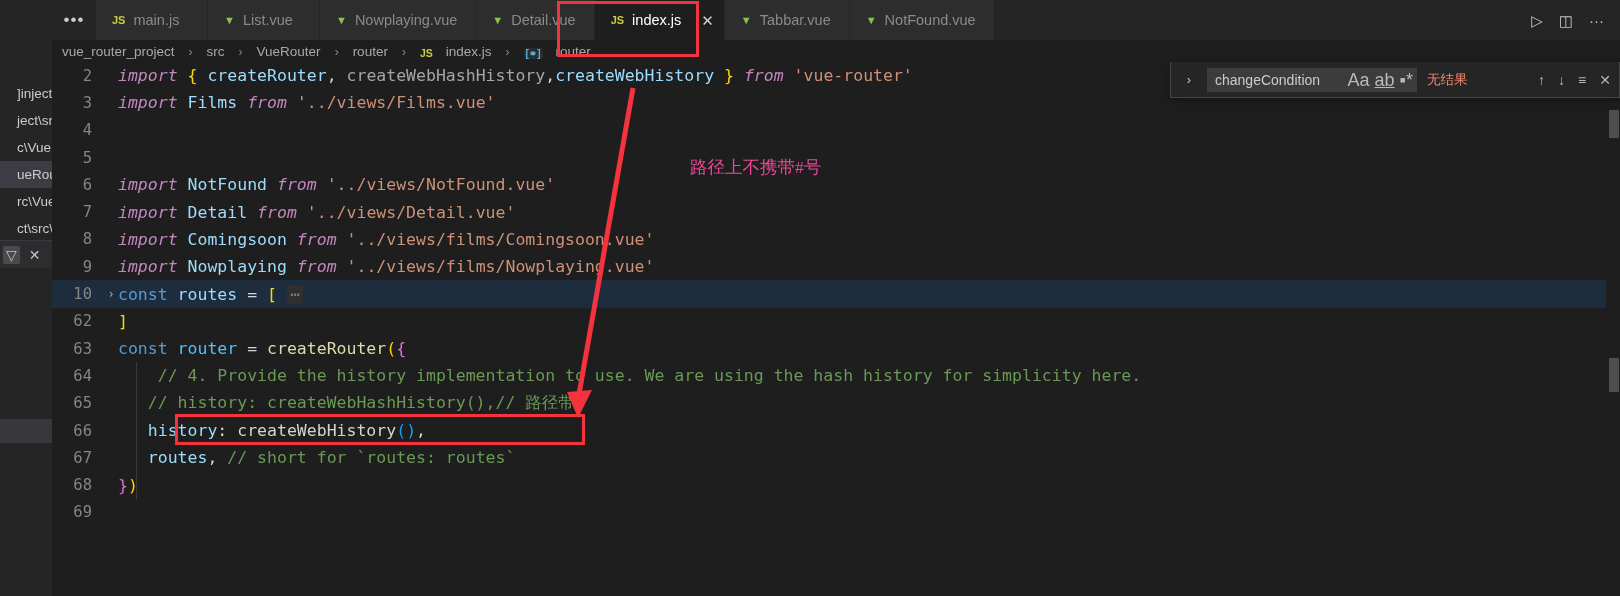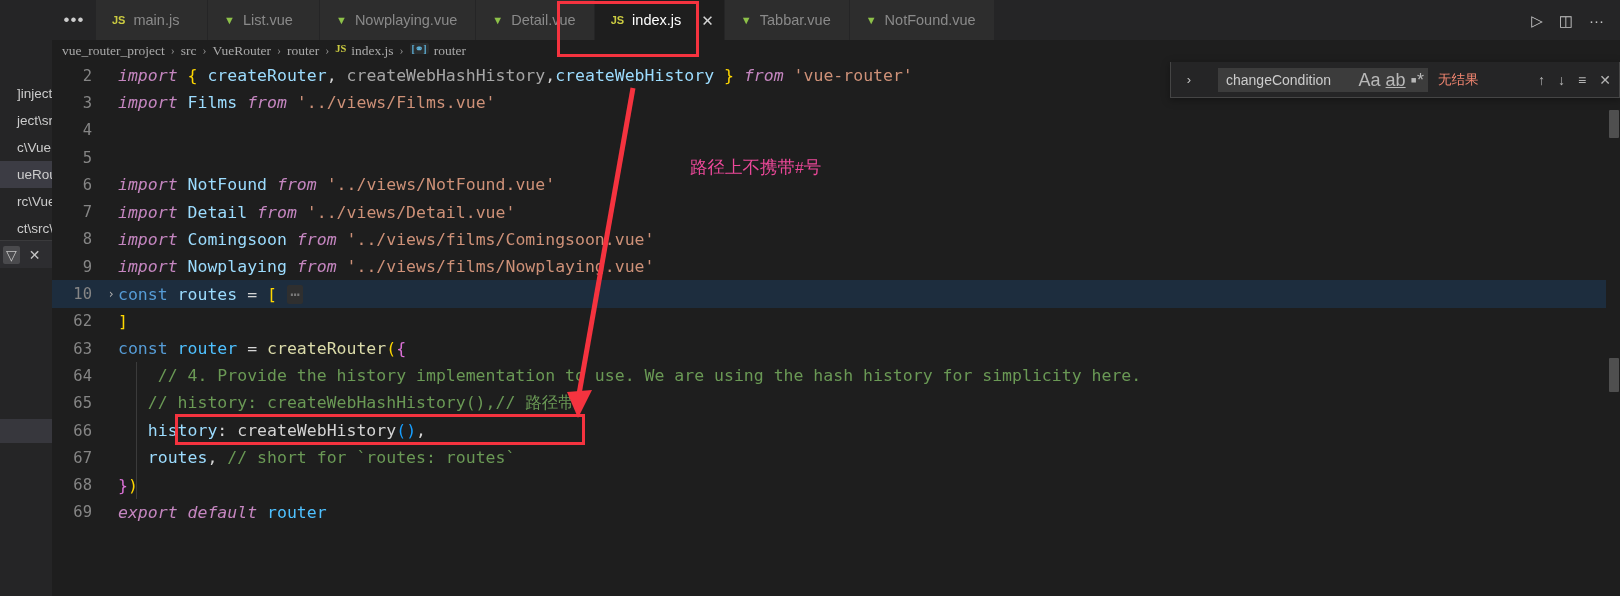--- a/index.html
+++ b/index.html
@@ -125,21 +125,21 @@
   
   .find-widget{
     position:absolute; right:0; top:62px; width:450px; height:36px;
     background:#252526; border:1px solid #454545; border-top:none;
     display:flex; align-items:center; padding:0 8px; z-index:20;
     box-shadow:0 2px 8px rgba(0,0,0,.35);
   }
   .fw-toggle{ color:#c5c5c5; font-size:13px; width:20px; text-align:center; cursor:pointer; }
   .fw-inputbox{
     flex:none; width:210px; height:24px; background:#3c3c3c;
-    display:flex; align-items:center; padding:0 4px 0 8px; margin-left:19px;
+    display:flex; align-items:center; padding:0 4px 0 8px; margin-left:8px;
   }
   .fw-input{ flex:1; color:#cccccc; font-size:14px; }
   .fw-opts{ display:flex; align-items:center; gap:5px; }
   .fw-opt{ color:#b8b8b8; font-size:18px; cursor:pointer; line-height:1; }
   .fw-opt.u{ text-decoration:underline; }
   .fw-result{ color:#f48771; font-size:13.5px; margin-left:10px; }
   .fw-nav{ margin-left:auto; display:flex; align-items:center; gap:13px; color:#b5b5b5; }
   .fw-nav span{ font-size:14px; cursor:pointer; line-height:1; }
 
   
@@ -217,21 +217,21 @@
         </div>
       </div>
     <div class="tabbar-actions">
       <span class="act">▷</span>
       <span class="act">◫</span>
       <span class="act">···</span>
     </div>
   </div>
 
   <div class="breadcrumb">
-    <span id="bc-host" style="display:flex;align-items:flex-start;gap:5px;font-family:Liberation Serif, serif;">
+    <span id="bc-host" style="display:flex;align-items:flex-end;gap:13px;">
         <span>vue_router_project</span>
         <span class="bc-sep">›</span>
         <span>src</span>
         <span class="bc-sep">›</span>
         <span>VueRouter</span>
         <span class="bc-sep">›</span>
         <span>router</span>
         <span class="bc-sep">›</span>
         <span class="bc-icon-js">JS</span>
         <span>index.js</span>
@@ -252,21 +252,21 @@
         <div class="code-line"><div class="ln">8</div><div class="fold"></div><div class="codetext"><span class="t-kw">import </span><span class="t-id">Comingsoon</span><span class="t-plain"> </span><span class="t-kw">from</span><span class="t-plain"> </span><span class="t-str">'../views/films/Comingsoon.vue'</span></div></div>
         <div class="code-line"><div class="ln">9</div><div class="fold"></div><div class="codetext"><span class="t-kw">import </span><span class="t-id">Nowplaying</span><span class="t-plain"> </span><span class="t-kw">from</span><span class="t-plain"> </span><span class="t-str">'../views/films/Nowplaying.vue'</span></div></div>
         <div class="code-line hl"><div class="ln">10</div><div class="fold">›</div><div class="codetext"><span class="t-kw2">const</span><span class="t-plain"> </span><span class="t-id">routes</span><span class="t-plain"> = </span><span class="t-br1">[</span><span class="t-plain"> </span><span class="t-fold">⋯</span></div></div>
         <div class="code-line"><div class="ln">62</div><div class="fold"></div><div class="codetext"><span class="t-br1">]</span></div></div>
         <div class="code-line"><div class="ln">63</div><div class="fold"></div><div class="codetext"><span class="t-kw2">const</span><span class="t-plain"> </span><span class="t-var">router</span><span class="t-plain"> = </span><span class="t-fn">createRouter</span><span class="t-br1">(</span><span class="t-br2">{</span></div></div>
         <div class="code-line"><div class="indent-guide"></div><div class="ln">64</div><div class="fold"></div><div class="codetext"><span class="t-cmt">    // 4. Provide the history implementation to use. We are using the hash history for simplicity here.</span></div></div>
         <div class="code-line"><div class="indent-guide"></div><div class="ln">65</div><div class="fold"></div><div class="codetext"><span class="t-cmt">   // history: createWebHashHistory(),// 路径带#</span></div></div>
         <div class="code-line"><div class="indent-guide"></div><div class="ln">66</div><div class="fold"></div><div class="codetext"><span class="t-plain">   </span><span class="t-id">history</span><span class="t-plain">: </span><span class="t-plain">createWebHistory</span><span class="t-br3">(</span><span class="t-br3">)</span><span class="t-plain">,</span></div></div>
         <div class="code-line"><div class="indent-guide"></div><div class="ln">67</div><div class="fold"></div><div class="codetext"><span class="t-plain">   </span><span class="t-id">routes</span><span class="t-plain">,</span><span class="t-plain"> </span><span class="t-cmt">// short for `routes: routes`</span></div></div>
         <div class="code-line"><div class="indent-guide"></div><div class="ln">68</div><div class="fold"></div><div class="codetext"><span class="t-br2">}</span><span class="t-br1">)</span></div></div>
-        <div class="code-line"><div class="ln">69</div><div class="fold"></div><div class="codetext"><span class="t-kw">export</span><span class="t-plain"> </span><span class="t-kw">default</span><span class="t-plain"> </span><span class="t-var">router</span></div></div>
+        <div class="code-line"><div class="ln">69</div><div class="fold"></div></div>
       </div>
   </div>
 
   <div class="overview-ruler">
     <div class="ov-slider" style="top:48px;height:28px;"></div>
     <div class="ov-slider" style="top:296px;height:34px;"></div>
   </div>
 
   <div class="find-widget">
     <span class="fw-toggle">›</span>

